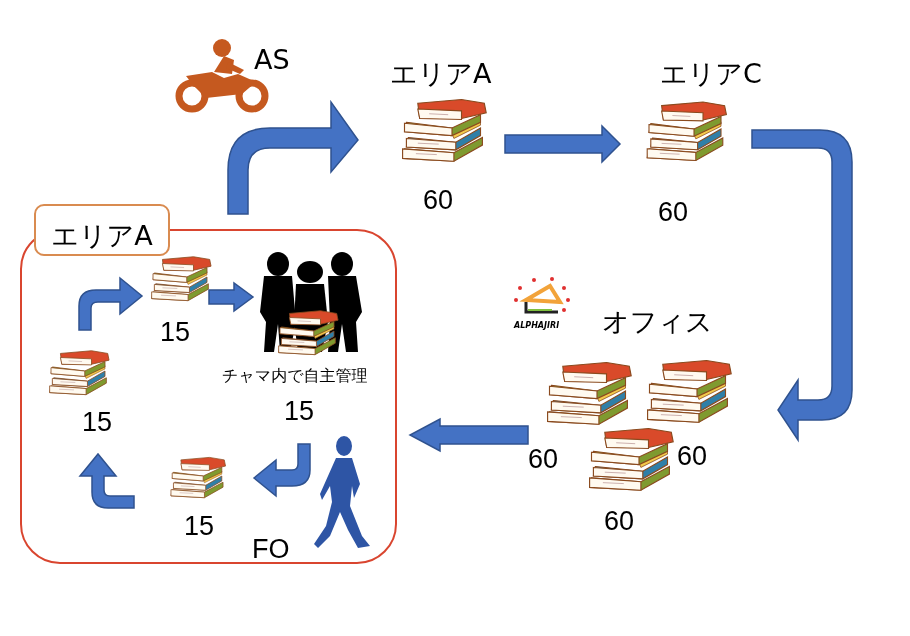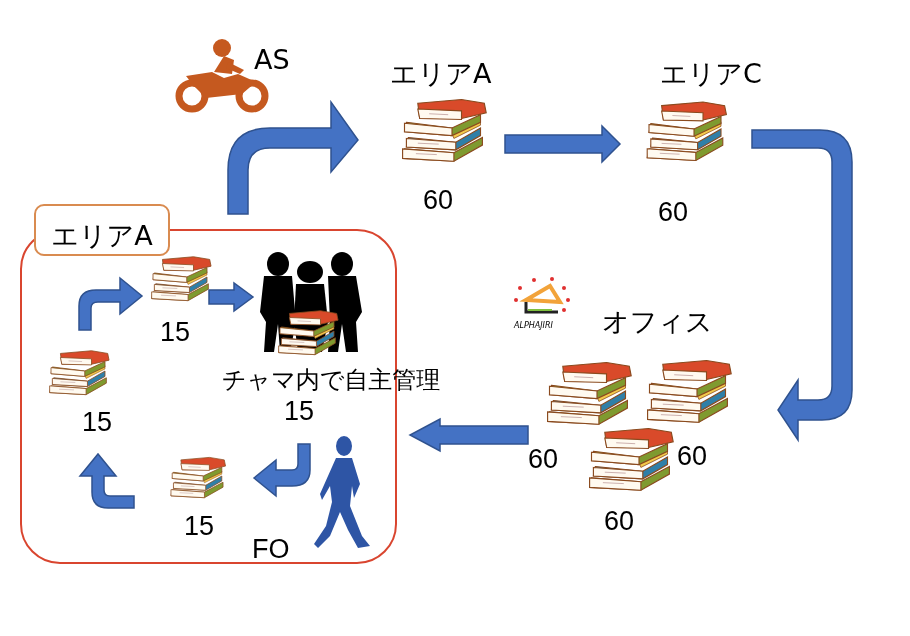--- a/index.html
+++ b/index.html
@@ -1,21 +1,21 @@
 <!DOCTYPE html>
 <html><head>
 <meta charset="utf-8">
 <style>
   html, body { margin: 0; padding: 0; background: #ffffff; }
   body { width: 910px; height: 636px; position: relative; overflow: hidden;
          font-family: "DejaVu Sans", "Liberation Sans", sans-serif; color: #000; }
   .abs { position: absolute; }
   .lbl { position: absolute; font-size: 27px; line-height: 1; white-space: nowrap; }
   .num { position: absolute; font-size: 27px; line-height: 1; font-family: Liberation Sans, sans-serif; }
-  .small { font-size: 24px; }
+  .small { font-size: 16px; }
   #area-a-box { position: absolute; left: 20px; top: 229px; width: 377px; height: 335px;
                 border: 2px solid #d9452f; border-radius: 40px; box-sizing: border-box; }
   #area-a-tag { position: absolute; left: 34px; top: 204px; width: 136px; height: 52px;
                 border: 2px solid #d98b50; border-radius: 10px; background: #fff; box-sizing: border-box;
                 display: flex; align-items: flex-end; justify-content: center; font-size: 27px; }
   svg { position: absolute; overflow: visible; }
 </style>
 </head>
 <body>
 
@@ -91,21 +91,21 @@
   <path d="M14 26 L14 36 L46 36" fill="none" stroke="#222" stroke-width="3"></path>
   <path d="M16 34 L40 34" stroke="#7fbf3f" stroke-width="2"></path>
   <circle cx="8" cy="12" r="2" fill="#e03030"></circle>
     <circle cx="22" cy="4" r="2" fill="#e03030"></circle>
   <circle cx="40" cy="3" r="2" fill="#e03030"></circle>
     <circle cx="52" cy="12" r="2" fill="#e03030"></circle>
   <circle cx="56" cy="24" r="2" fill="#e03030"></circle>
     <circle cx="4" cy="24" r="2" fill="#e03030"></circle>
   <circle cx="52" cy="34" r="2" fill="#e03030"></circle>
 </svg>
-<div class="abs" style="left:514px;top:321px;font-size:8px;font-style:italic;font-family:'DejaVu Sans',sans-serif;">ALPHAJIRI</div>
+<div class="abs" style="left:514px;top:321px;font-size:8px;font-style:italic;font-family:'DejaVu Sans',sans-serif;font-weight:bold;">ALPHAJIRI</div>
 <div class="lbl" style="left:602px;top:308px">オフィス</div>
 
 <svg style="left:540px;top:352px" width="95" height="78">
     <use href="#books"></use>
   </svg>
 <svg style="left:640px;top:350px" width="95" height="78">
     <use href="#books"></use>
   </svg>
 <svg style="left:582px;top:418px" width="95" height="78">
     <use href="#books"></use>

